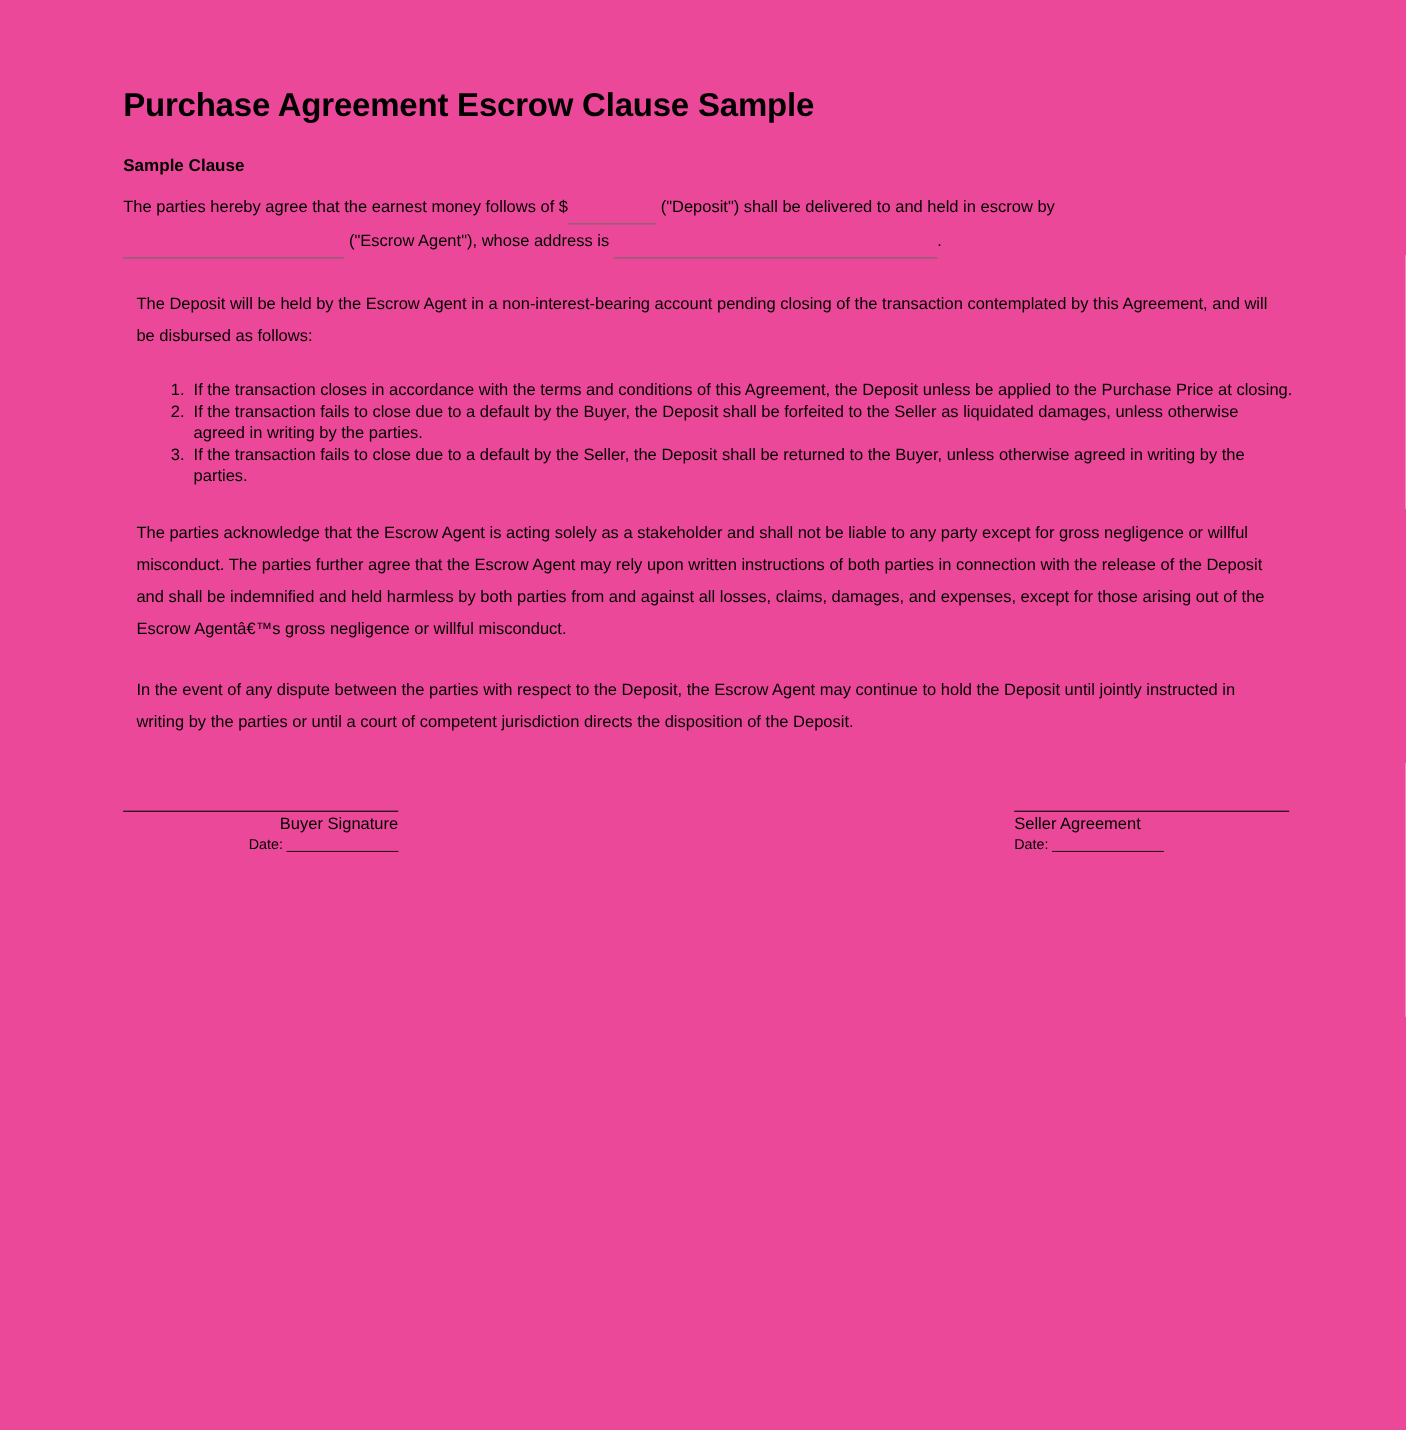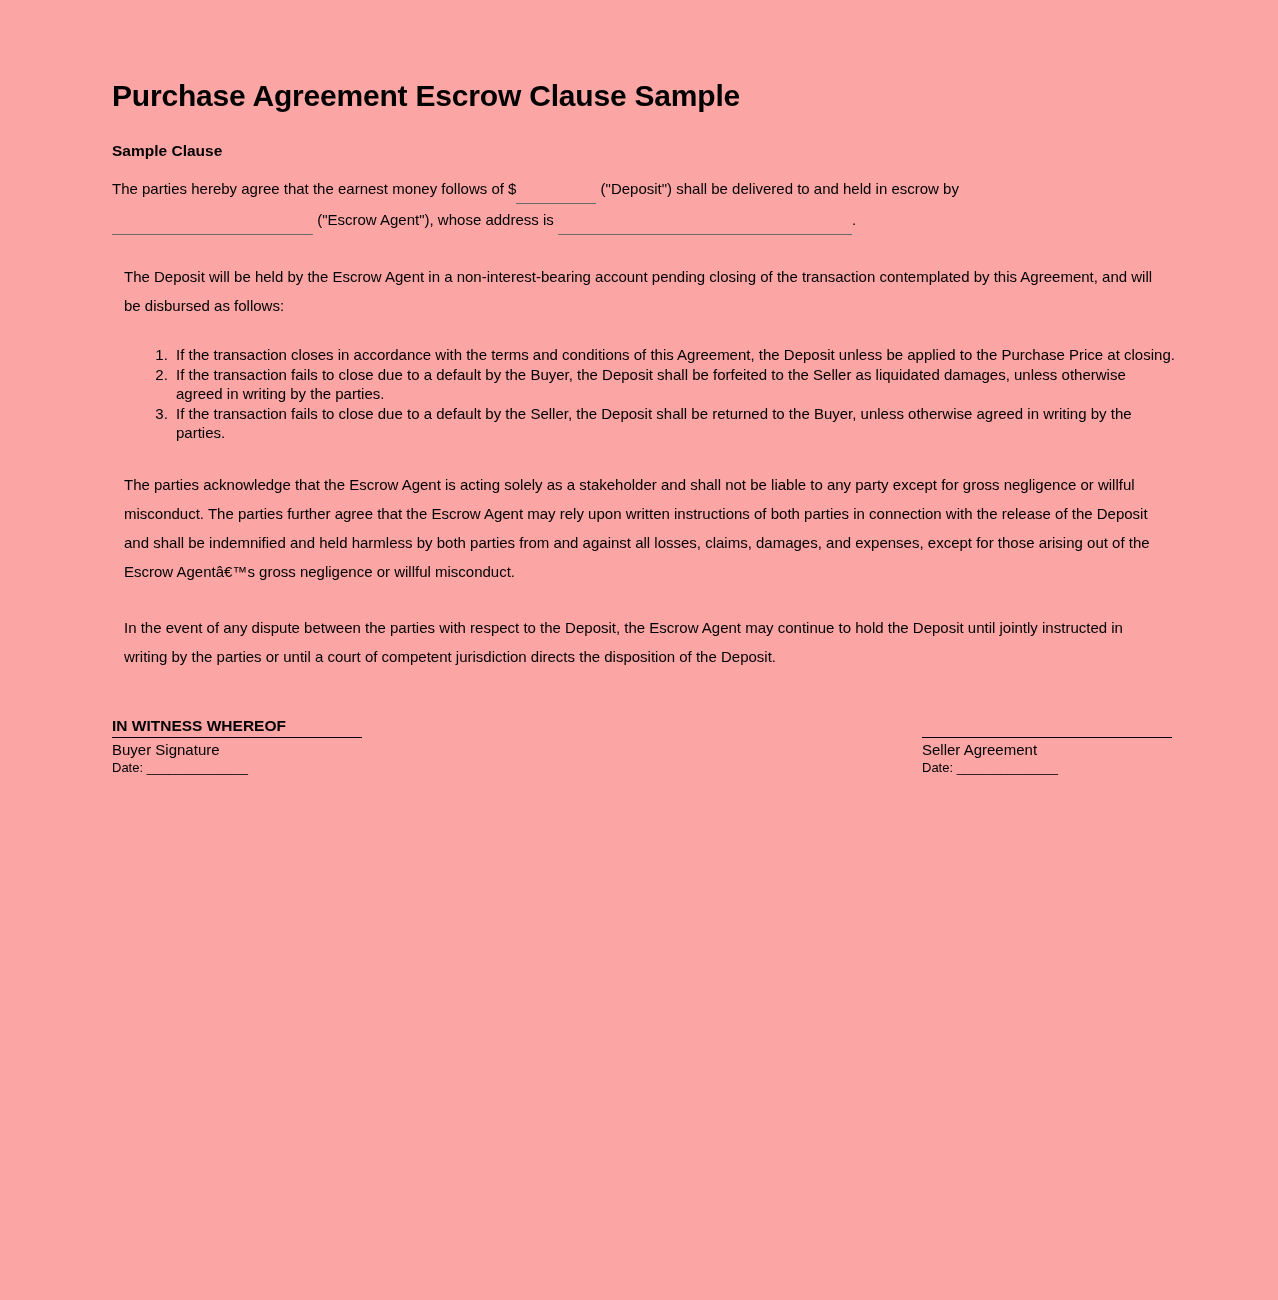--- a/index.html
+++ b/index.html
@@ -11,21 +11,21 @@
     width: 1278px;
     height: 1300px;
     font-family: "Liberation Sans", sans-serif;
     color: #000000;
     -webkit-font-smoothing: antialiased;
   }
   .page {
     position: relative;
     width: 1278px;
     height: 1300px;
-    background: #fca5a5;
+    background: #ec4899;
     overflow: hidden;
   }
   .content {
     position: absolute;
     left: 112px;
     top: 0;
     width: 1064px;
   }
 
   .doc-title {
@@ -107,21 +107,21 @@
     width: 1064px;
     height: 60px;
   }
   .sig-block {
     position: absolute;
     top: 0;
     width: 250px;
     font-size: 15px;
     line-height: 18px;
   }
-  .sig-block-buyer { left: 0; }
+  .sig-block-buyer { left: 0; text-align: right; }
   .sig-block-seller { left: 810px; }
   .sig-line {
     width: 250px;
     border-top: 1px solid #000000;
     height: 0;
     margin-bottom: 3px;
   }
   .sig-label {
     display: block;
     font-size: 15px;
@@ -151,21 +151,20 @@
     <ol class="clause-list">
       <li>If the transaction closes in accordance with the terms and conditions of this Agreement, the Deposit unless be applied to the Purchase Price at closing.</li>
       <li>If the transaction fails to close due to a default by the Buyer, the Deposit shall be forfeited to the Seller as liquidated damages, unless otherwise agreed in writing by the parties.</li>
       <li>If the transaction fails to close due to a default by the Seller, the Deposit shall be returned to the Buyer, unless otherwise agreed in writing by the parties.</li>
     </ol>
 
     <p class="body-text">The parties acknowledge that the Escrow Agent is acting solely as a stakeholder and shall not be liable to any party except for gross negligence or willful misconduct. The parties further agree that the Escrow Agent may rely upon written instructions of both parties in connection with the release of the Deposit and shall be indemnified and held harmless by both parties from and against all losses, claims, damages, and expenses, except for those arising out of the Escrow Agentâ€™s gross negligence or willful misconduct.</p>
 
     <p class="body-text">In the event of any dispute between the parties with respect to the Deposit, the Escrow Agent may continue to hold the Deposit until jointly instructed in writing by the parties or until a court of competent jurisdiction directs the disposition of the Deposit.</p>
 
-    <h2 class="witness-heading">IN WITNESS WHEREOF</h2>
 
 
   </div>
 
   <div class="sig-area">
 
     <div class="sig-block sig-block-buyer">
       <div class="sig-line"></div>
       <span class="sig-label">Buyer Signature</span>
       <span class="sig-date">Date: ______________</span>

